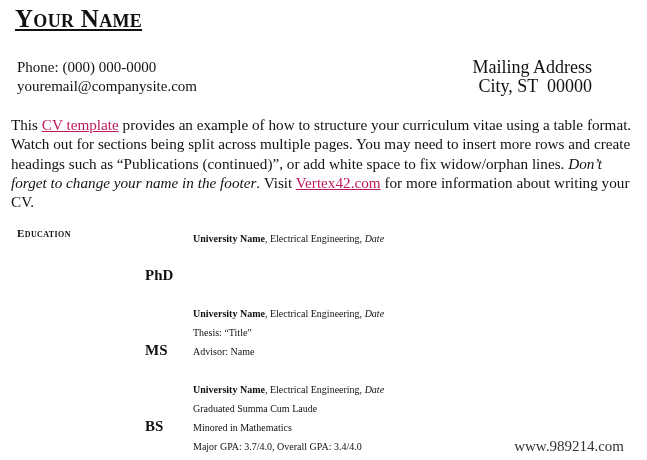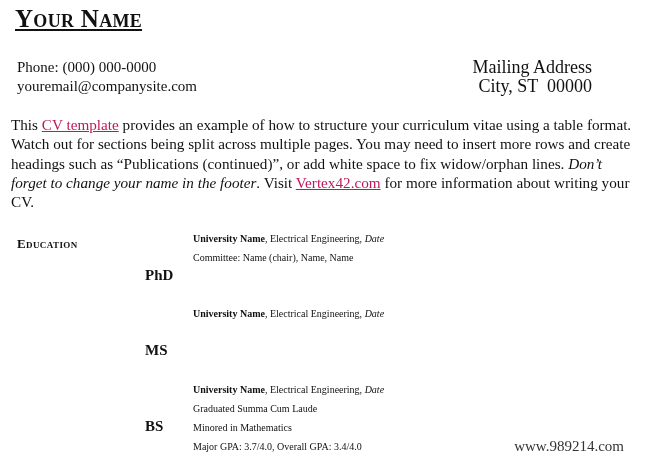--- a/index.html
+++ b/index.html
@@ -50,22 +50,22 @@
       font-size: 15.2px;
       line-height: 19.3px;
     }
     .intro a {
       color: #be185d;
       text-decoration: underline;
     }
     .section-label {
       position: absolute;
       left: 17px;
-      top: 236px;
-      font-size: 13px;
+      top: 227px;
+      font-size: 11px;
       font-weight: bold;
       font-variant: small-caps;
       letter-spacing: 0.4px;
     }
     .degree {
       position: absolute;
       left: 0;
       width: 100%;
     }
     .degree-code {
@@ -112,28 +112,29 @@
 <p class="intro" style="margin:0;">
   <span>This </span><a href="#">CV template</a><span> provides an example of how to structure your curriculum vitae using a table format. Watch out for sections being split across multiple pages. You may need to insert more rows and create headings such as “Publications (continued)”, or add white space to fix widow/orphan lines. </span><em>Don’t forget to change your name in the footer</em><span>. Visit </span><a href="#">Vertex42.com</a><span> for more information about writing your CV.</span>
 </p>
 
 <div class="section-label">Education</div>
 
 <div class="degree" style="top:229px;">
   <div class="degree-code">PhD</div>
   <div class="degree-body">
     <div><span class="uni">University Name</span><span>, Electrical Engineering, </span><span class="date">Date</span></div>
-    <div>Committee: Name (chair), Name, Name</div>
   </div>
 </div>
 
 <div class="degree" style="top:304px;">
   <div class="degree-code">MS</div>
   <div class="degree-body">
     <div><span class="uni">University Name</span><span>, Electrical Engineering, </span><span class="date">Date</span></div>
+    <div>Thesis: “Title”</div>
+    <div>Advisor: Name</div>
   </div>
 </div>
 
 <div class="degree" style="top:380px;">
   <div class="degree-code">BS</div>
   <div class="degree-body">
     <div><span class="uni">University Name</span><span>, Electrical Engineering, </span><span class="date">Date</span></div>
     <div>Graduated Summa Cum Laude</div>
     <div>Minored in Mathematics</div>
     <div>Major GPA: 3.7/4.0, Overall GPA: 3.4/4.0</div>

